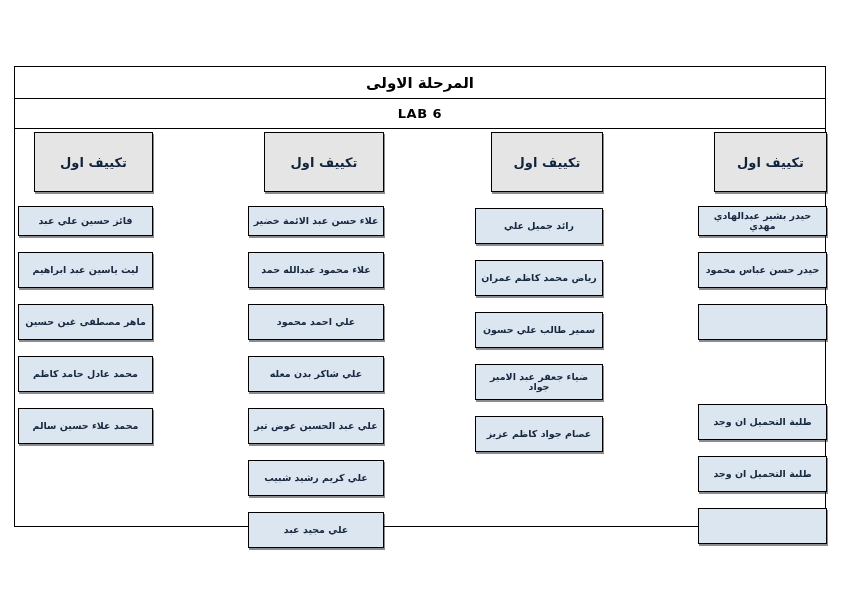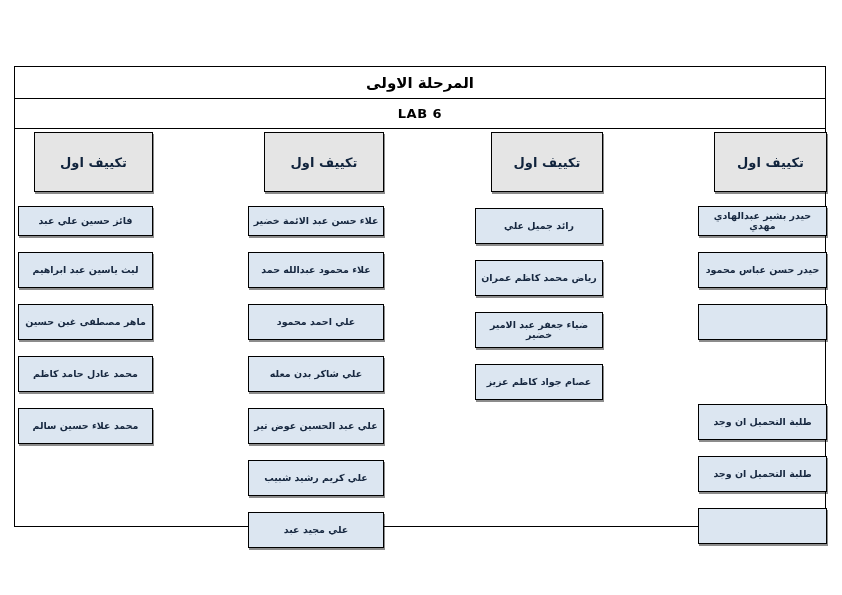--- a/index.html
+++ b/index.html
@@ -69,21 +69,22 @@
         <div class="blank"></div>
         <div class="box cell">طلبة التحميل ان وجد</div>
         <div class="box cell">طلبة التحميل ان وجد</div>
         <div class="box cell"></div>
       </div>
 
       <div class="group g2">
         <div class="box hdr">تكييف اول</div>
         <div class="box cell">رائد جميل علي</div>
         <div class="box cell">رياض محمد كاظم عمران</div>
-        <div class="box cell">ضياء جعفر عبد الامير خضير</div>
+        <div class="box cell">سمير طالب علي حسون</div>
+        <div class="box cell">ضياء جعفر عبد الامير جواد</div>
         <div class="box cell">عصام جواد كاظم عزيز</div>
       </div>
 
       <div class="group g3">
         <div class="box hdr">تكييف اول</div>
         <div class="box cell first">علاء حسن عبد الائمة خضير</div>
         <div class="box cell">علاء محمود عبدالله حمد</div>
         <div class="box cell">علي احمد محمود</div>
         <div class="box cell">علي شاكر بدن معله</div>
         <div class="box cell">علي عبد الحسين عوض تير</div>

